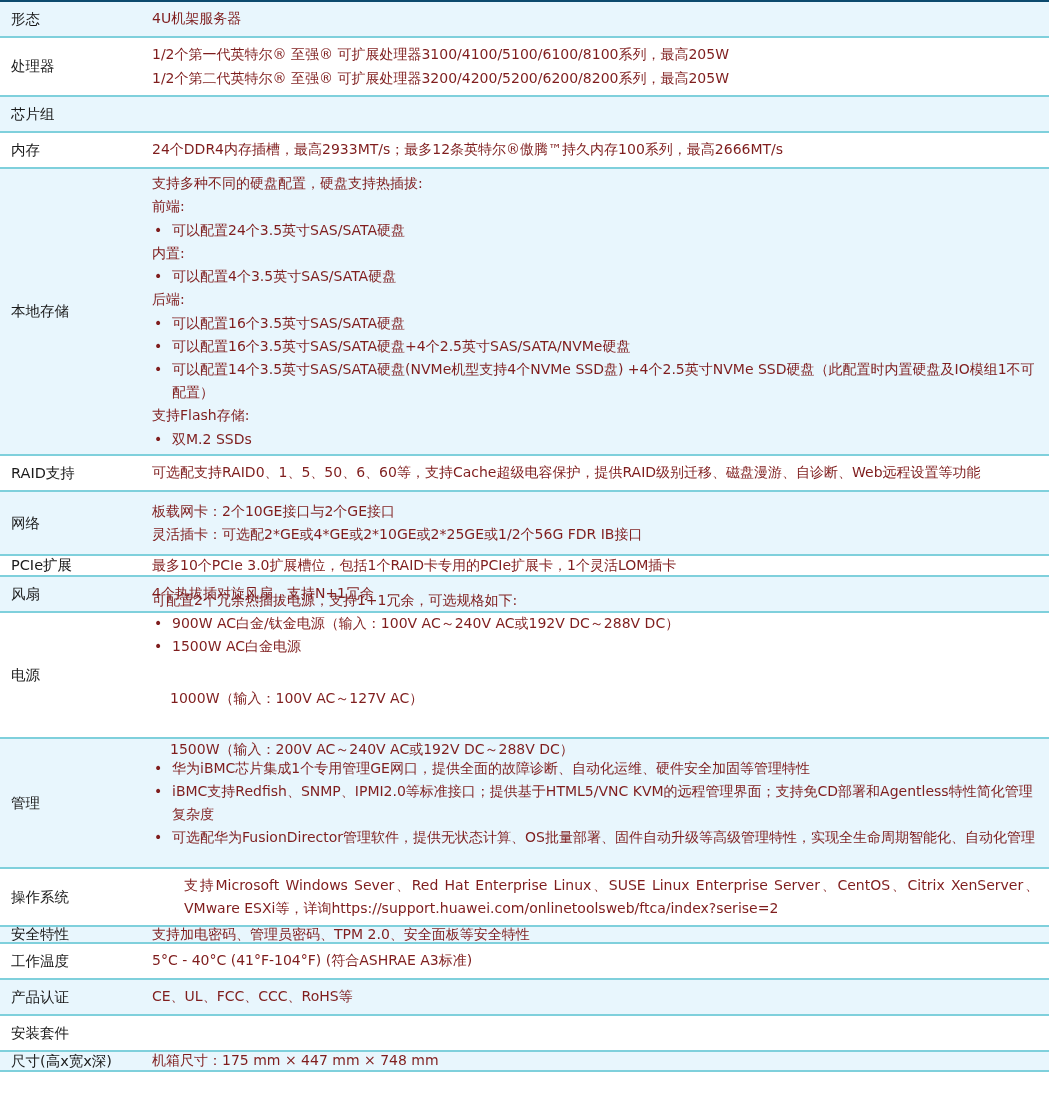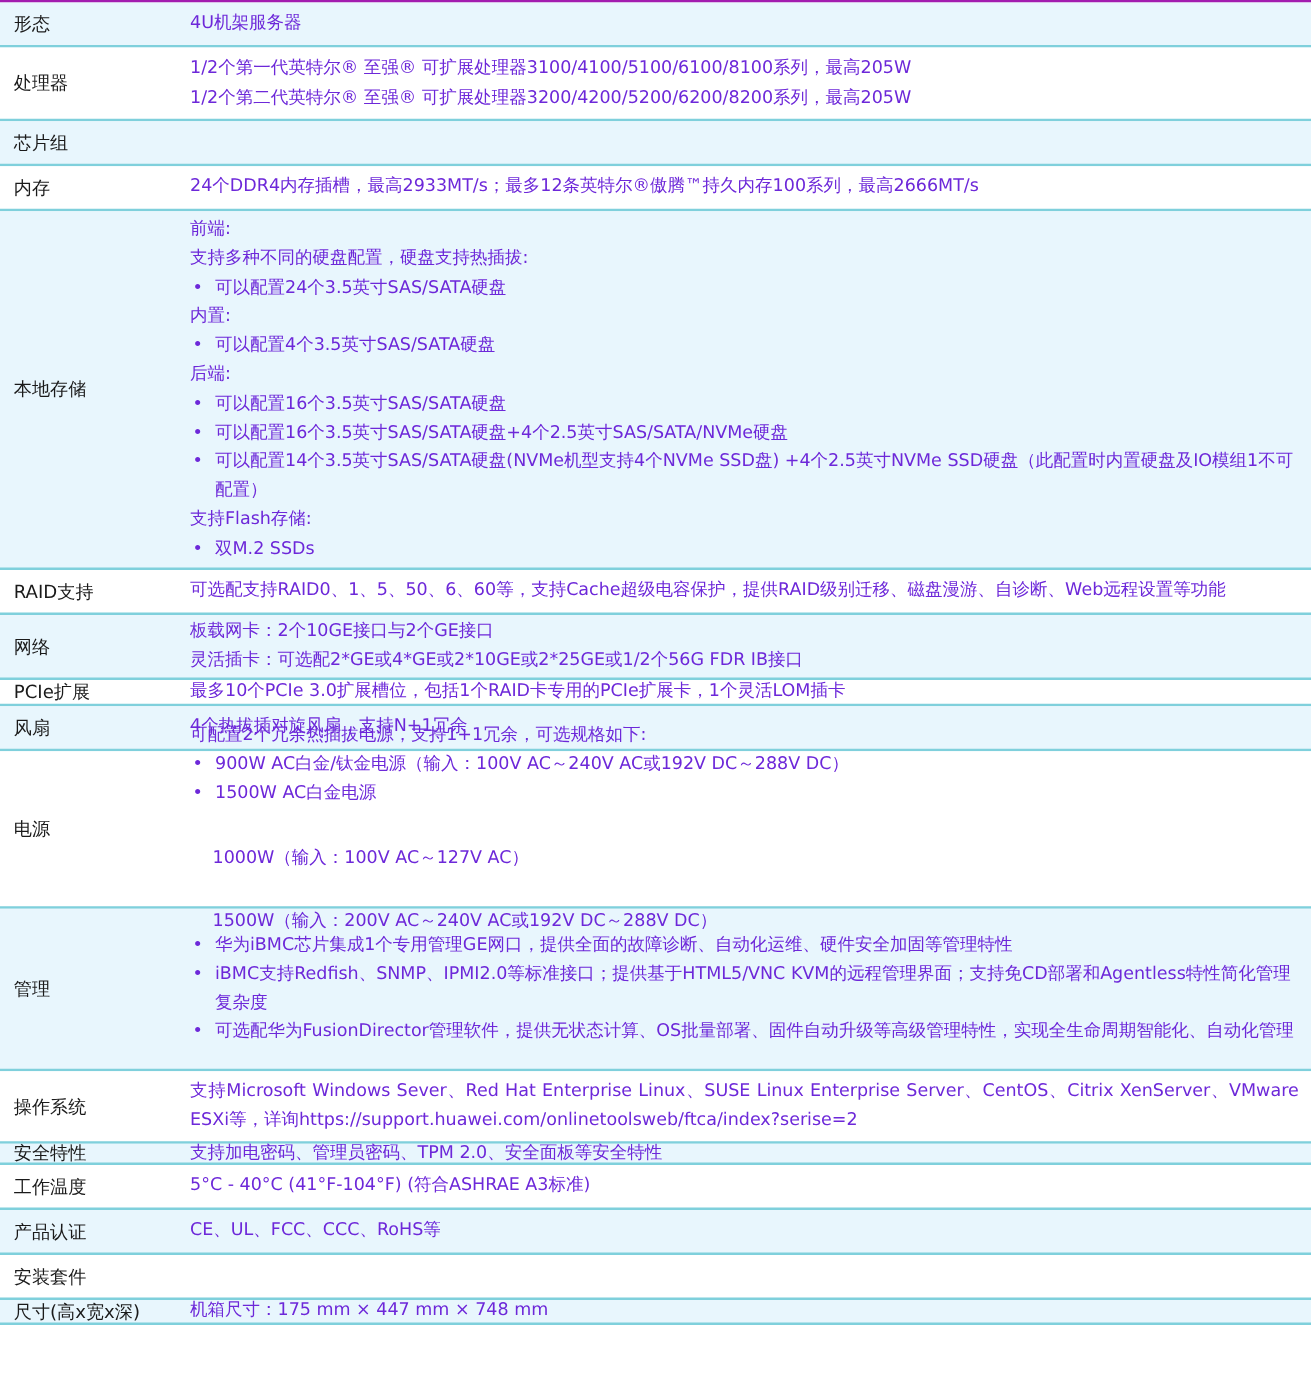--- a/index.html
+++ b/index.html
@@ -1,24 +1,24 @@
 <!DOCTYPE html>
 <html><head>
 <meta charset="utf-8">
 <style>
   html, body { margin: 0; padding: 0; background: #ffffff; }
   body { width: 1049px; height: 1115px; overflow: hidden; font-family: "DejaVu Sans", "Liberation Sans", sans-serif; color: #222222; }
-  .spec-table { width: 1049px; border-top: 2px solid #a21caf; }
+  .spec-table { width: 1049px; border-top: 2px solid #0c4a6e; }
   .row { display: flex; border-bottom: 2px solid #7fd0dc; box-sizing: border-box; }
   .row.blue { background: #e8f6fd; }
   .row.white { background: #ffffff; }
   .label { width: 140px; flex: 0 0 140px; padding-left: 11px; box-sizing: border-box; display: flex; align-items: center; font-size: 14.5px; color: #1a1a1a; }
-  .value { flex: 1; padding: 5px 10px 5px 12px; box-sizing: border-box; font-size: 14px; line-height: 23.2px; color: #6d28d9; display: flex; flex-direction: column; justify-content: center; }
+  .value { flex: 1; padding: 5px 10px 5px 12px; box-sizing: border-box; font-size: 14px; line-height: 23.2px; color: #7f1d1d; display: flex; flex-direction: column; justify-content: center; }
   .line { white-space: nowrap; }
-  .line.wrap { white-space: normal; text-align: justify; }
+  .line.wrap { white-space: normal; text-align: justify; margin-left: 32px; }
   .bullet { display: flex; }
   .bullet .dot { width: 18px; flex: 0 0 18px; padding-left: 2px; }
   .bullet .txt { flex: 1; }
   .indent { padding-left: 20px; margin-top: 28px; }
 </style>
 </head>
 <body>
 
 <div class="spec-table">
 
@@ -44,22 +44,22 @@
   <div class="row white" style="height:36px">
     <div class="label">内存</div>
     <div class="value">
       <div class="line">24个DDR4内存插槽，最高2933MT/s；最多12条英特尔®傲腾™持久内存100系列，最高2666MT/s</div>
     </div>
   </div>
 
   <div class="row blue" style="height:287px">
     <div class="label">本地存储</div>
     <div class="value">
+      <div class="line">支持多种不同的硬盘配置，硬盘支持热插拔:</div>
       <div class="line">前端:</div>
-      <div class="line">支持多种不同的硬盘配置，硬盘支持热插拔:</div>
       <div class="bullet">
           <span class="dot">•</span>
           <span class="txt">可以配置24个3.5英寸SAS/SATA硬盘</span>
         </div>
       <div class="line">内置:</div>
       <div class="bullet">
           <span class="dot">•</span>
           <span class="txt">可以配置4个3.5英寸SAS/SATA硬盘</span>
         </div>
       <div class="line">后端:</div>
@@ -83,21 +83,21 @@
     </div>
   </div>
 
   <div class="row white" style="height:36px">
     <div class="label">RAID支持</div>
     <div class="value">
       <div class="line">可选配支持RAID0、1、5、50、6、60等，支持Cache超级电容保护，提供RAID级别迁移、磁盘漫游、自诊断、Web远程设置等功能</div>
     </div>
   </div>
 
-  <div class="row blue" style="height:52px">
+  <div class="row blue" style="height:64px">
     <div class="label">网络</div>
     <div class="value">
       <div class="line">板载网卡：2个10GE接口与2个GE接口</div>
       <div class="line">灵活插卡：可选配2*GE或4*GE或2*10GE或2*25GE或1/2个56G FDR IB接口</div>
     </div>
   </div>
 
   <div class="row white" style="height:21px">
     <div class="label">PCIe扩展</div>
     <div class="value">

